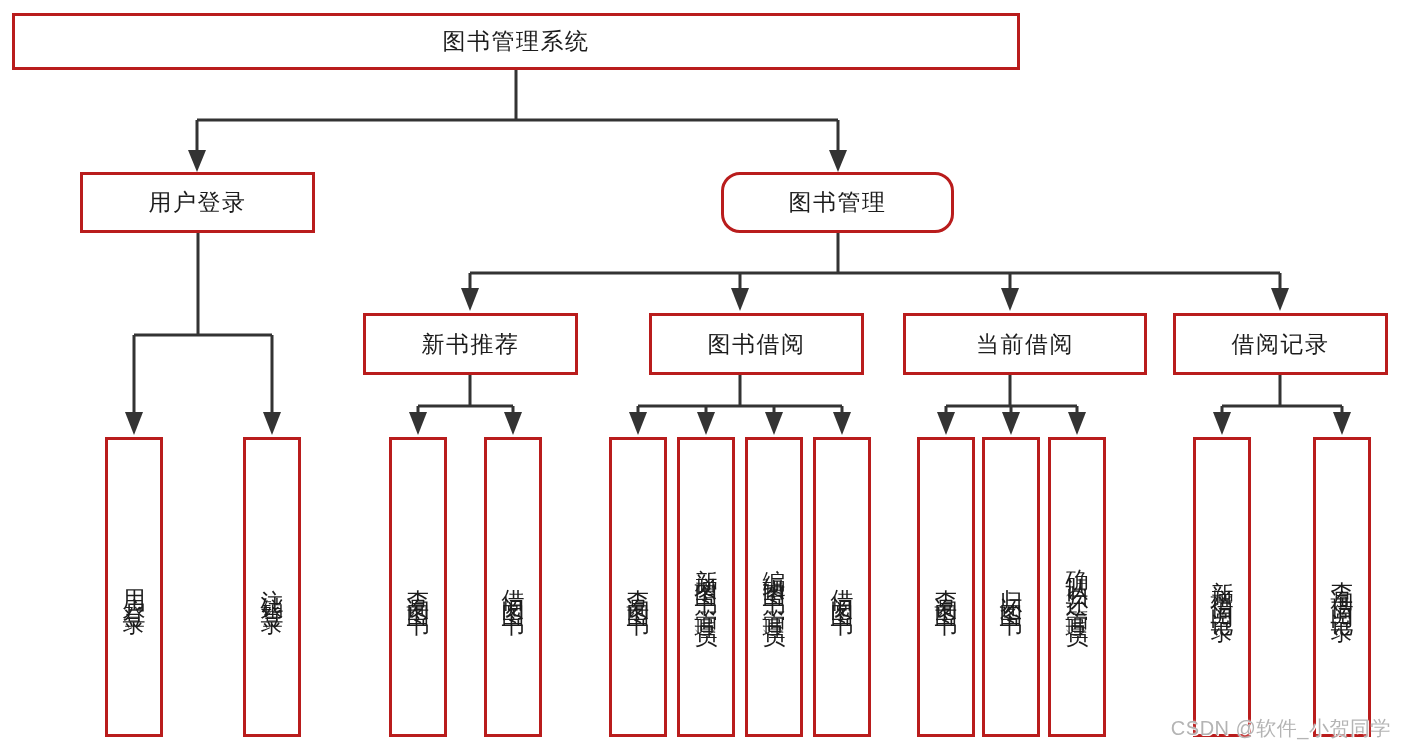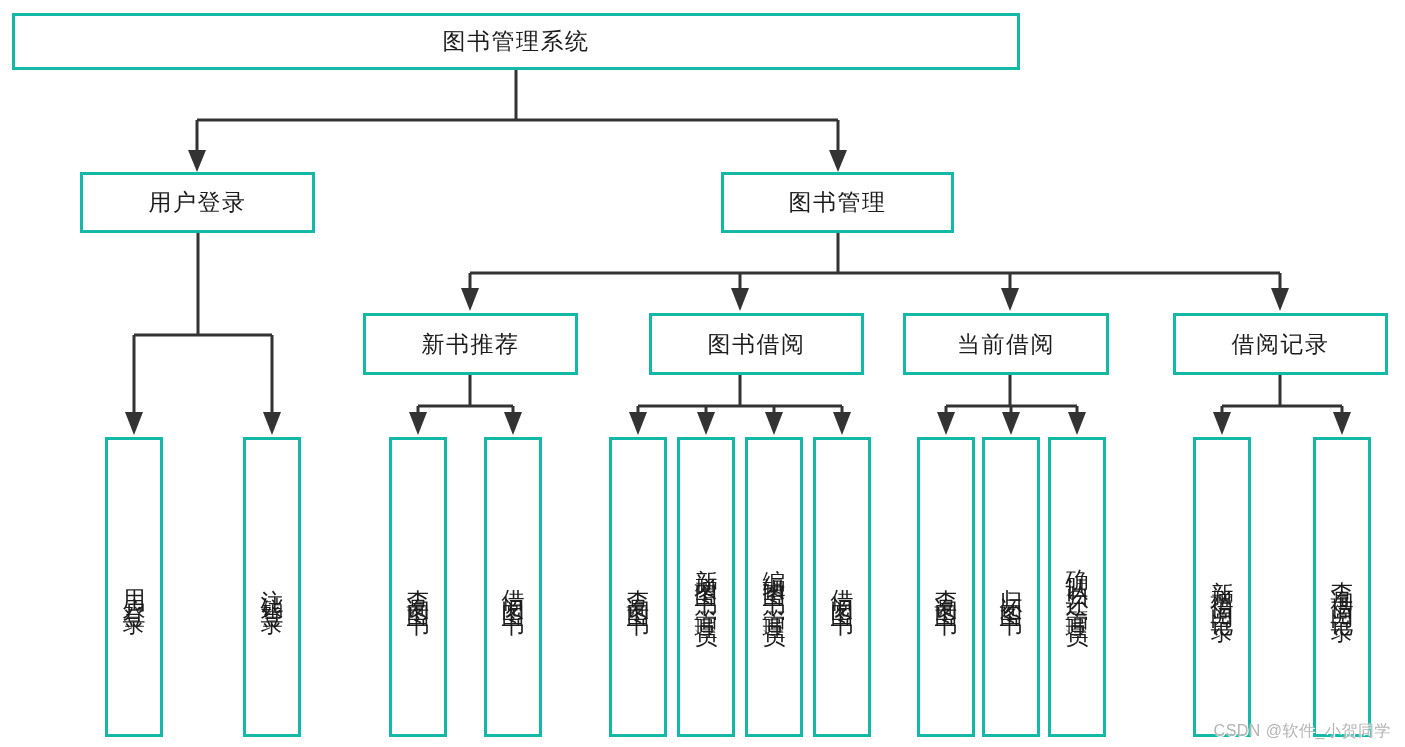--- a/index.html
+++ b/index.html
@@ -20,42 +20,42 @@
     position: absolute;
     left: 0;
     top: 0;
     width: 1405px;
     height: 747px;
   }
   .box {
     position: absolute;
     box-sizing: border-box;
     background: #ffffff;
-    border: 3px solid #14b8a6;
+    border: 3px solid #b91c1c;
     display: flex;
     align-items: center;
     justify-content: center;
     font-size: 23px;
     letter-spacing: 1.5px;
     line-height: 1;
     z-index: 2;
   }
   .vtext {
     writing-mode: vertical-rl;
     text-orientation: mixed;
     font-size: 23px;
     letter-spacing: 8px;
     line-height: 1;
     white-space: nowrap;
   }
   .watermark {
     position: absolute;
     right: 14px;
     bottom: 5px;
-    font-size: 16px;
+    font-size: 20px;
     letter-spacing: 0.5px;
     color: #b4b4b4;
     text-shadow: 0 0 2px #ffffff, 1px 1px 0 #ffffff;
     z-index: 5;
   }
 </style>
 </head>
 <body>
 
 <div class="stage">
@@ -100,31 +100,31 @@
     </g>
   </svg>
 
   <div class="box" style="left:12px; top:13px; width:1008px; height:57px;">
     <span>图书管理系统</span>
   </div>
 
   <div class="box" style="left:80px; top:172px; width:235px; height:61px;">
     <span>用户登录</span>
   </div>
-  <div class="box" style="left:721px; top:172px; width:233px; height:61px;">
+  <div class="box" style="left:721px; top:172px; width:233px; height:61px;border-radius:19px;">
     <span>图书管理</span>
   </div>
 
   <div class="box" style="left:363px; top:313px; width:215px; height:62px;font-family:Liberation Serif, serif;">
     <span>新书推荐</span>
   </div>
   <div class="box" style="left:633px; top:313px; width:215px; height:62px;margin-left:16px;">
     <span>图书借阅</span>
   </div>
-  <div class="box" style="left:903px; top:313px; width:206px; height:62px;">
+  <div class="box" style="left:903px; top:313px; width:244px; height:62px;">
     <span>当前借阅</span>
   </div>
   <div class="box" style="left:1173px; top:313px; width:215px; height:62px;">
     <span>借阅记录</span>
   </div>
 
   <div class="box" style="left:105px; top:437px; width:58px; height:300px;">
     <span class="vtext">用户登录</span>
   </div>
   <div class="box" style="left:243px; top:437px; width:58px; height:300px;">

